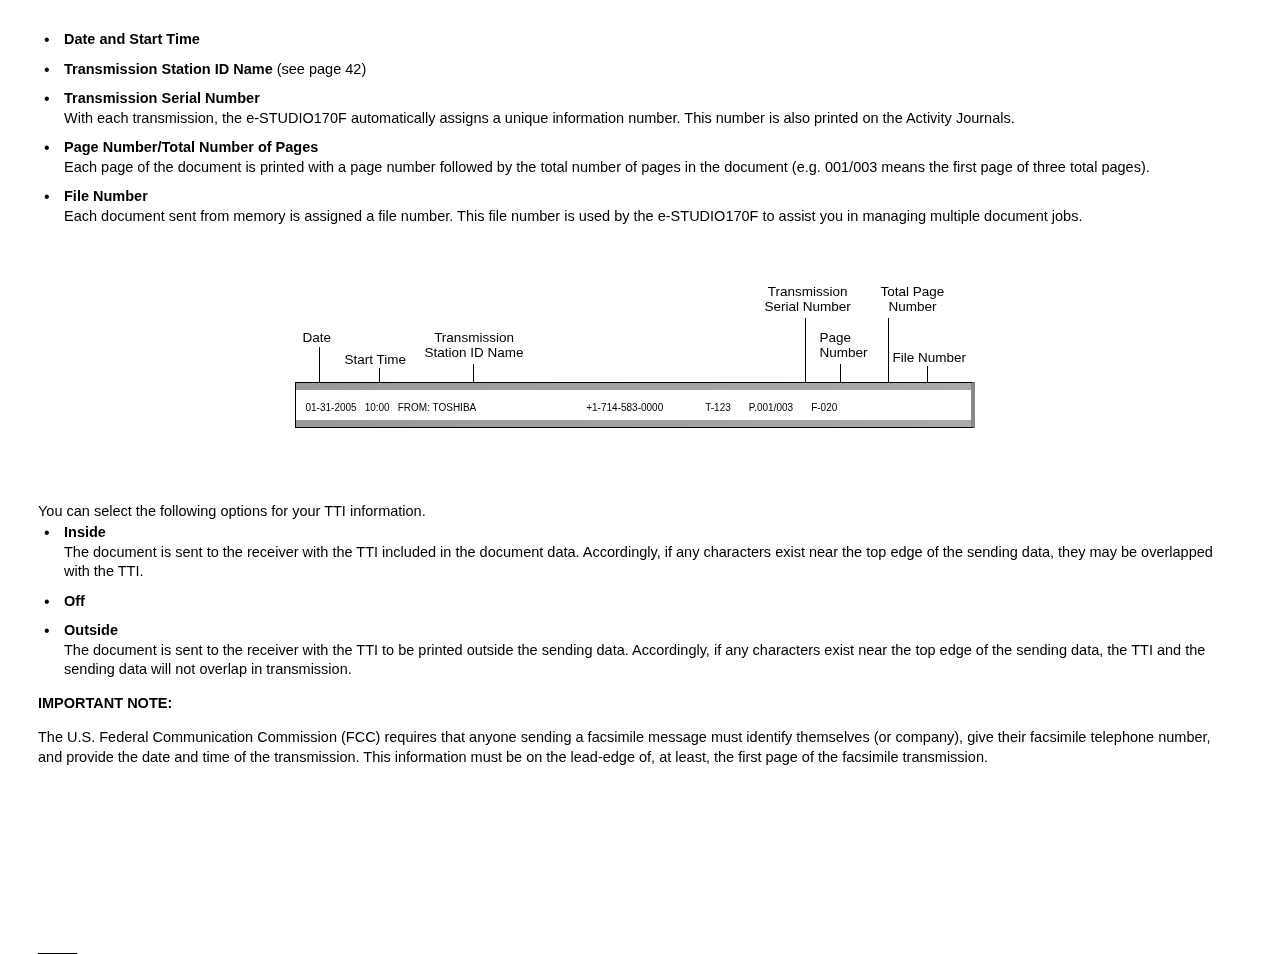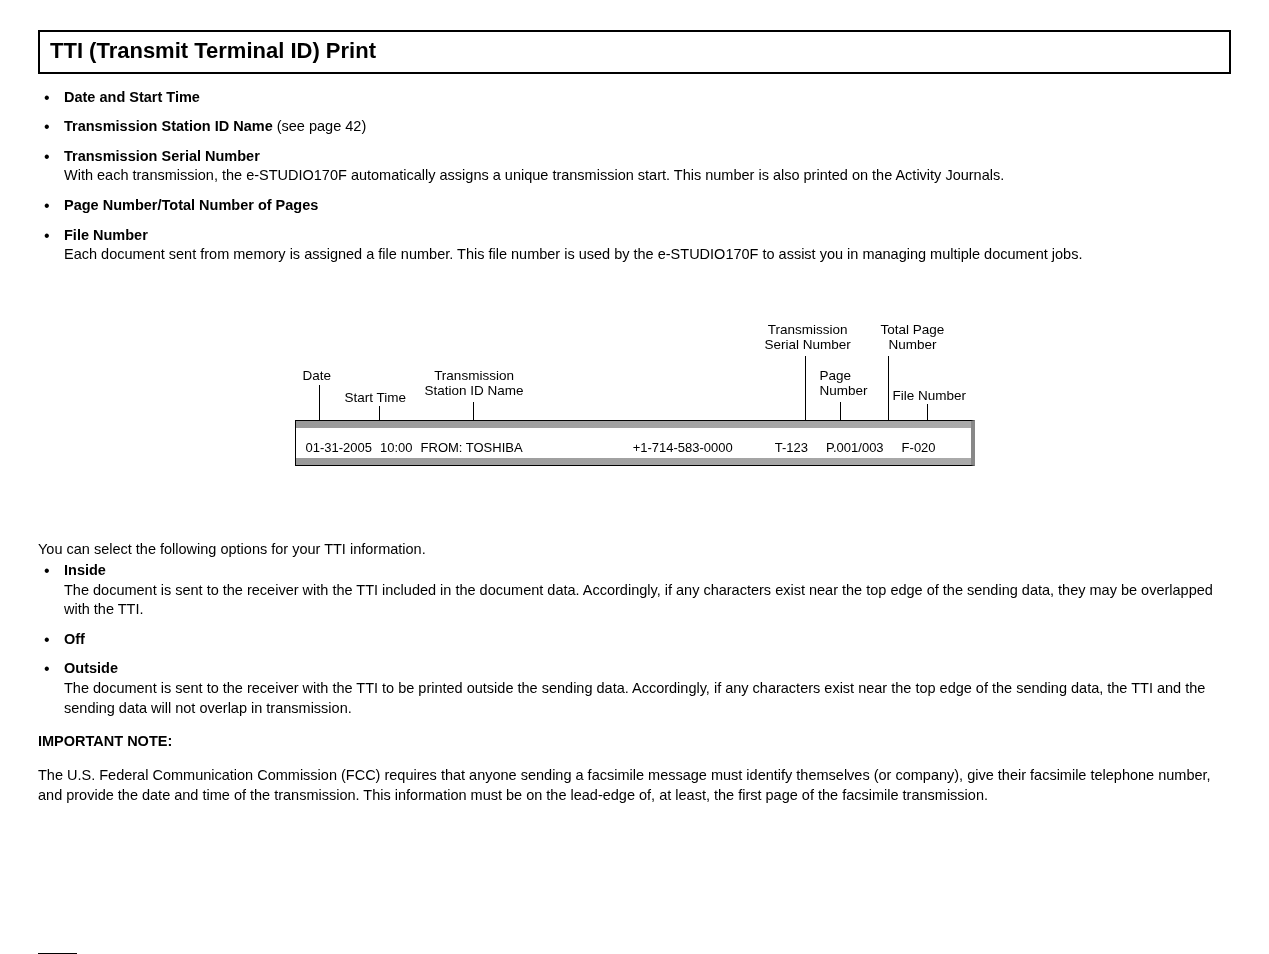--- a/index.html
+++ b/index.html
@@ -71,21 +71,21 @@
   }
   .bar-top { top: 0; }
   .bar-bottom { bottom: 0; }
   .tti-text-row {
     position: absolute;
     top: 18px;
     left: 0; right: 0;
     display: flex;
     align-items: baseline;
     padding: 0 25px 0 10px;
-    font-size: 13px;
+    font-size: 10px;
     white-space: nowrap;
   }
   .tti-text-row .gap-sm { display:inline-block; width:8px; }
   .tti-text-row .gap-mid { display:inline-block; width:110px; }
   .tti-text-row .gap-r { display:inline-block; width:18px; }
 
   .options-intro { margin: 0 0 2px 0; }
   .note-head { font-weight: bold; margin-top: 14px; }
   .page-num {
     position: absolute;
@@ -96,38 +96,36 @@
     font-weight: bold;
     padding: 2px 8px;
     font-size: 14px;
   }
   .page-wrap { position: relative; min-height: 954px; }
 </style>
 </head>
 <body>
 <div class="page-wrap">
 
-<div class="title-box">
-  <h1>TTI (Transmit Terminal ID) Print</h1>
-</div>
 
 
 <ul class="main">
   <li>
     <span class="bold">Date and Start Time</span><span class="ref"></span>
   </li>
   <li>
     <span class="bold">Transmission Station ID Name</span><span class="ref"> (see page 42)</span>
   </li>
   <li>
     <span class="bold">Transmission Serial Number</span>
-    <span class="desc">With each transmission, the e-STUDIO170F automatically assigns a unique transmission start. This number is also printed on the Activity Journals.</span>
+    <span class="desc">With each transmission, the e-STUDIO170F automatically assigns a unique information number. This number is also printed on the Activity Journals.</span>
   </li>
   <li>
     <span class="bold">Page Number/Total Number of Pages</span>
+    <span class="desc">Each page of the document is printed with a page number followed by the total number of pages in the document (e.g. 001/003 means the first page of three total pages).</span>
   </li>
   <li>
     <span class="bold">File Number</span>
     <span class="desc">Each document sent from memory is assigned a file number. This file number is used by the e-STUDIO170F to assist you in managing multiple document jobs.</span>
   </li>
 </ul>
 
 <div class="diagram-wrap">
 
   <div class="diagram-label" style="left:8px; top:58px;">Date</div>

